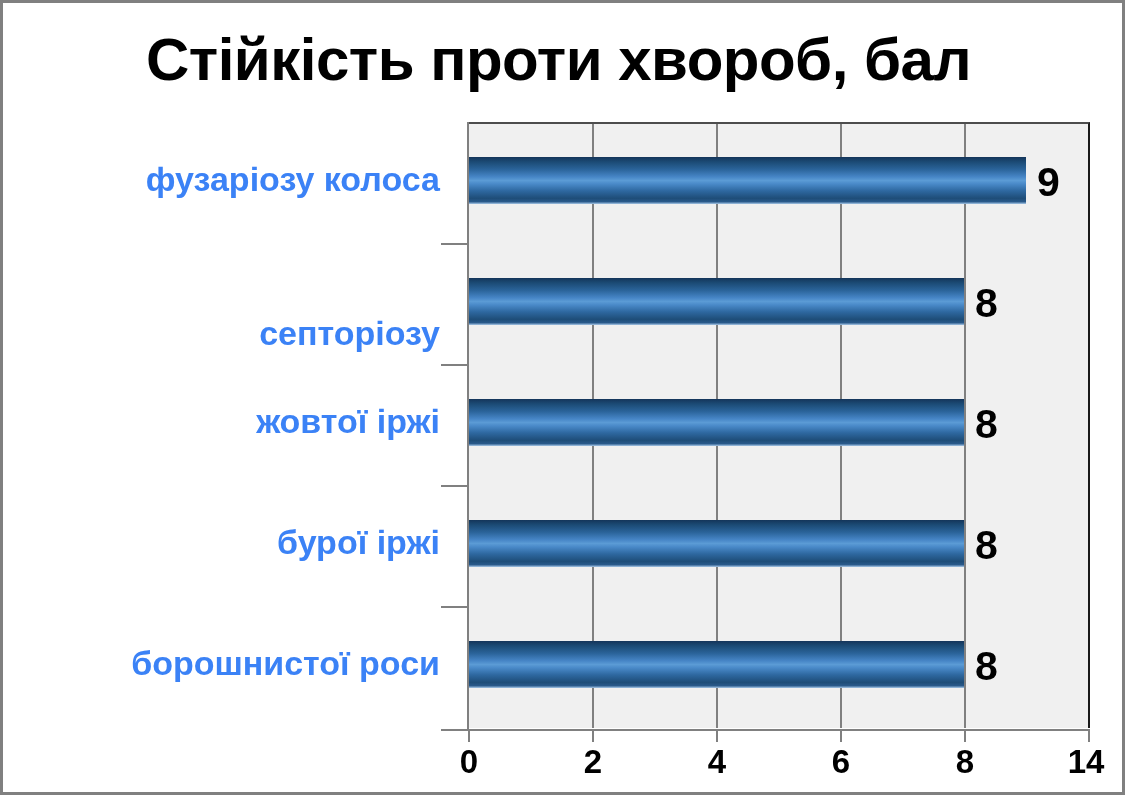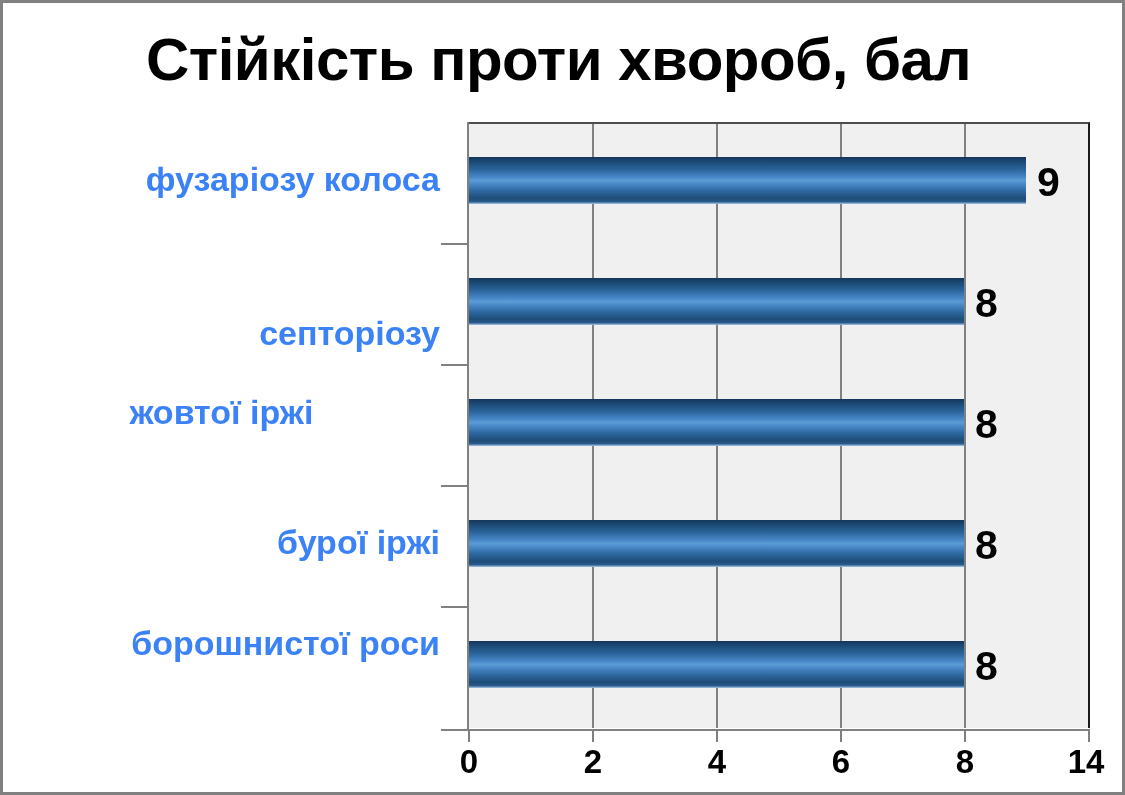--- a/index.html
+++ b/index.html
@@ -169,23 +169,23 @@
 </head>
 <body>
 
 <div id="page">
 
   <div id="chart-title">Стійкість проти хвороб, бал</div>
 
   <div id="cat-labels">
     <div class="cat-label" style="top:40px;">фузаріозу колоса</div>
     <div class="cat-label" style="top:161px;margin-top:33px;">септоріозу</div>
-    <div class="cat-label" style="top:273px;text-align:center;">жовтої іржі</div>
+    <div class="cat-label" style="top:282px;">жовтої іржі</div>
     <div class="cat-label" style="top:403px;">бурої іржі</div>
-    <div class="cat-label" style="top:504px;">борошнистої роси</div>
+    <div class="cat-label" style="top:524px;">борошнистої роси</div>
   </div>
 
   <div id="plot-area">
     <div class="gridline" style="left:124px;"></div>
     <div class="gridline" style="left:248px;"></div>
     <div class="gridline" style="left:372px;"></div>
     <div class="gridline" style="left:496px;"></div>
 
     <div class="bar" style="top:33px;  width:558px;">
         <span class="bar-inner"></span>

